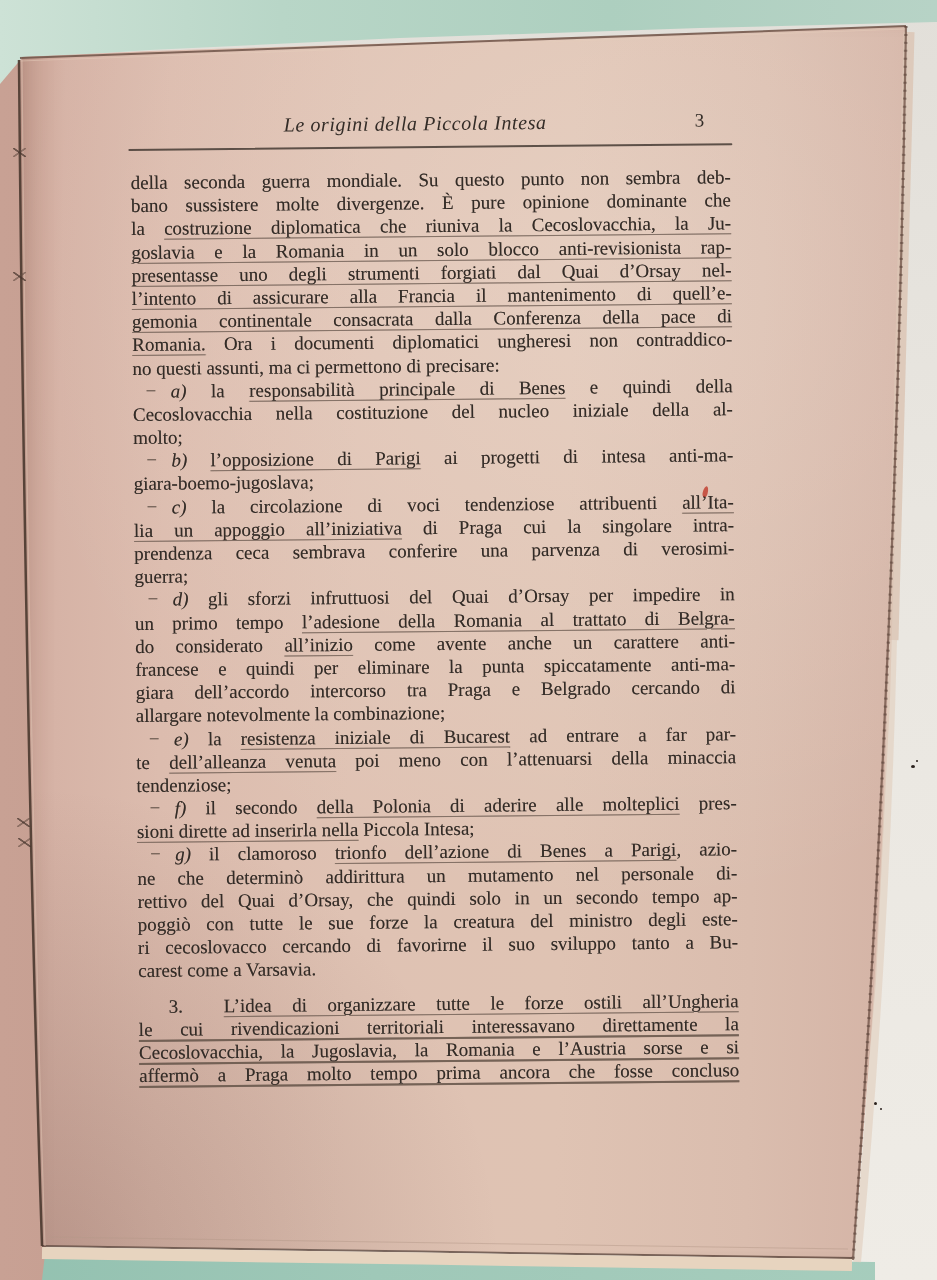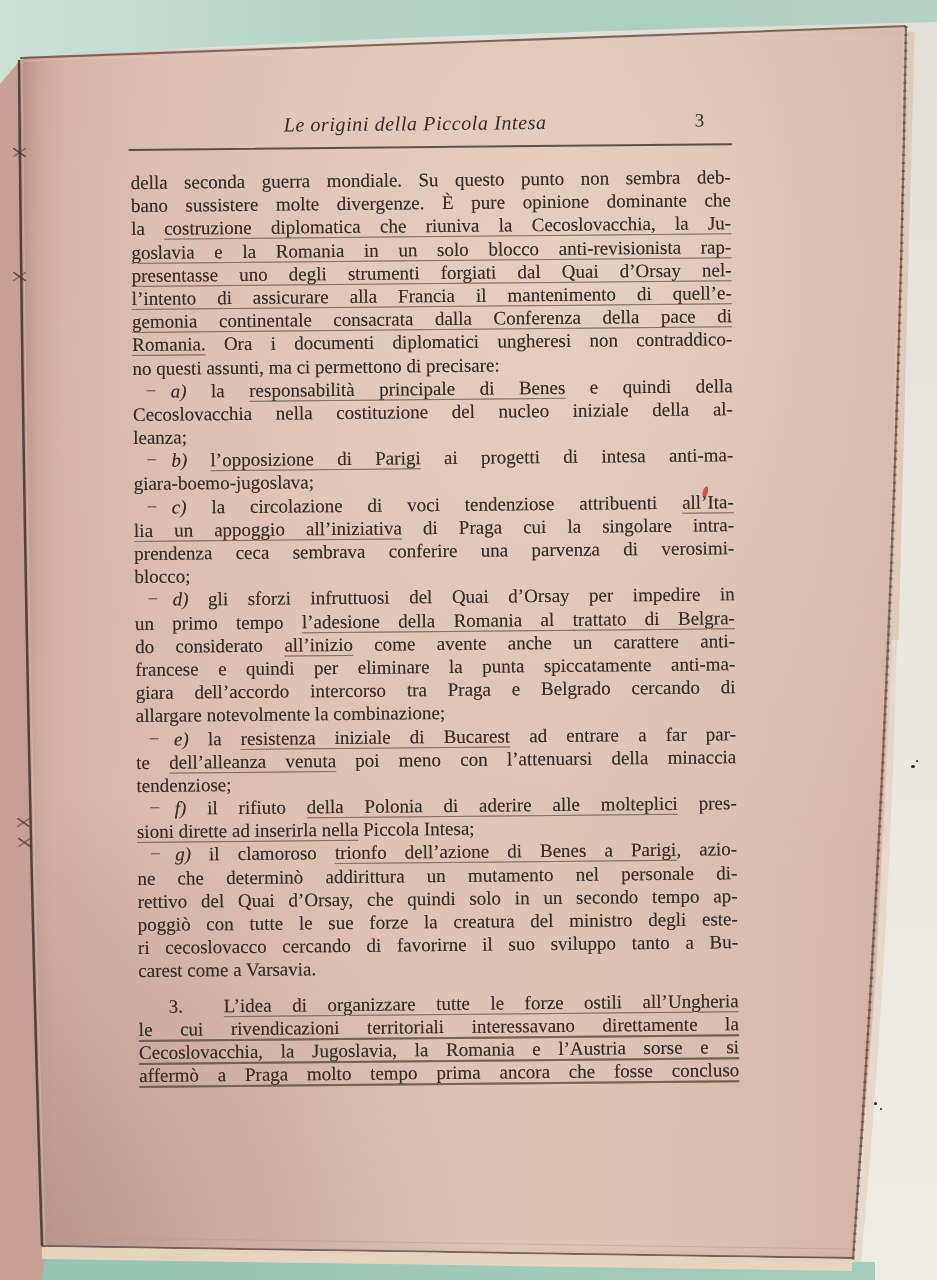--- a/index.html
+++ b/index.html
@@ -100,37 +100,37 @@
         <div class="line"><span>bano sussistere molte divergenze. È pure opinione dominante che</span></div>
         <div class="line"><span>la </span><span class="u1">costruzione diplomatica che riuniva la Cecoslovacchia, la Ju-</span></div>
         <div class="line"><span class="u1">goslavia e la Romania in un solo blocco anti-revisionista rap-</span></div>
         <div class="line"><span class="u1">presentasse uno degli strumenti forgiati dal Quai d’Orsay nel-</span></div>
         <div class="line"><span class="u1">l’intento di assicurare alla Francia il mantenimento di quell’e-</span></div>
         <div class="line"><span class="u1">gemonia continentale consacrata dalla Conferenza della pace di</span></div>
         <div class="line"><span class="u1">Romania.</span><span> Ora i documenti diplomatici ungheresi non contraddico-</span></div>
         <div class="line end"><span>no questi assunti, ma ci permettono di precisare:</span></div>
         <div class="line" style="padding-left: 38px;"><span class="pencil">–</span><span class="it">a) </span><span>la </span><span class="u1">responsabilità principale di Benes</span><span> e quindi della</span></div>
         <div class="line"><span>Cecoslovacchia nella costituzione del nucleo iniziale della al-</span></div>
-        <div class="line end"><span>leanza;</span></div>
+        <div class="line end"><span>molto;</span></div>
         <div class="line" style="padding-left: 38px;"><span class="pencil">–</span><span class="it">b) </span><span class="u1">l’opposizione di Parigi</span><span> ai progetti di intesa anti-ma-</span></div>
         <div class="line end"><span>giara-boemo-jugoslava;</span></div>
         <div class="line" style="padding-left: 38px;"><span class="pencil">–</span><span class="it">c) </span><span>la circolazione di voci tendenziose attribuenti </span><span class="u1">all’Ita-</span></div>
         <div class="line"><span class="u1">lia un appoggio all’iniziativa</span><span> di Praga cui la singolare intra-</span></div>
         <div class="line"><span>prendenza ceca sembrava conferire una parvenza di verosimi-</span></div>
-        <div class="line end"><span>blocco;</span></div>
+        <div class="line end"><span>guerra;</span></div>
         <div class="line" style="padding-left: 38px;"><span class="pencil">–</span><span class="it">d) </span><span>gli sforzi infruttuosi del Quai d’Orsay per impedire in</span></div>
         <div class="line"><span>un primo tempo </span><span class="u1">l’adesione della Romania al trattato di Belgra-</span></div>
         <div class="line"><span>do considerato </span><span class="u1">all’inizio</span><span> come avente anche un carattere anti-</span></div>
         <div class="line"><span>francese e quindi per eliminare la punta spiccatamente anti-ma-</span></div>
         <div class="line"><span>giara dell’accordo intercorso tra Praga e Belgrado cercando di</span></div>
         <div class="line end"><span>allargare notevolmente la combinazione;</span></div>
         <div class="line" style="padding-left: 38px;"><span class="pencil">–</span><span class="it">e) </span><span>la </span><span class="u1">resistenza iniziale di Bucarest</span><span> ad entrare a far par-</span></div>
         <div class="line"><span>te </span><span class="u1">dell’alleanza venuta</span><span> poi meno con l’attenuarsi della minaccia</span></div>
         <div class="line end"><span>tendenziose;</span></div>
-        <div class="line" style="padding-left: 38px;"><span class="pencil">–</span><span class="it">f) </span><span>il rifiuto </span><span class="u1">della Polonia di aderire alle molteplici</span><span> pres-</span></div>
+        <div class="line" style="padding-left: 38px;"><span class="pencil">–</span><span class="it">f) </span><span>il secondo </span><span class="u1">della Polonia di aderire alle molteplici</span><span> pres-</span></div>
         <div class="line end"><span class="u1">sioni dirette ad inserirla nella</span><span> Piccola Intesa;</span></div>
         <div class="line" style="padding-left: 38px;"><span class="pencil">–</span><span class="it">g) </span><span>il clamoroso </span><span class="u1">trionfo dell’azione di Benes a Parigi</span><span>, azio-</span></div>
         <div class="line"><span>ne che determinò addirittura un mutamento nel personale di-</span></div>
         <div class="line"><span>rettivo del Quai d’Orsay, che quindi solo in un secondo tempo ap-</span></div>
         <div class="line"><span>poggiò con tutte le sue forze la creatura del ministro degli este-</span></div>
         <div class="line"><span>ri cecoslovacco cercando di favorirne il suo sviluppo tanto a Bu-</span></div>
         <div class="line end"><span>carest come a Varsavia.</span></div>
         <div class="line gap" style="padding-left: 30px;"><span>3.&nbsp; </span><span class="u1">L’idea di organizzare tutte le forze ostili all’Ungheria</span></div>
         <div class="line"><span class="u2">le cui rivendicazioni territoriali interessavano direttamente la</span></div>
         <div class="line"><span class="u2">Cecoslovacchia, la Jugoslavia, la Romania e l’Austria sorse e si</span></div>

